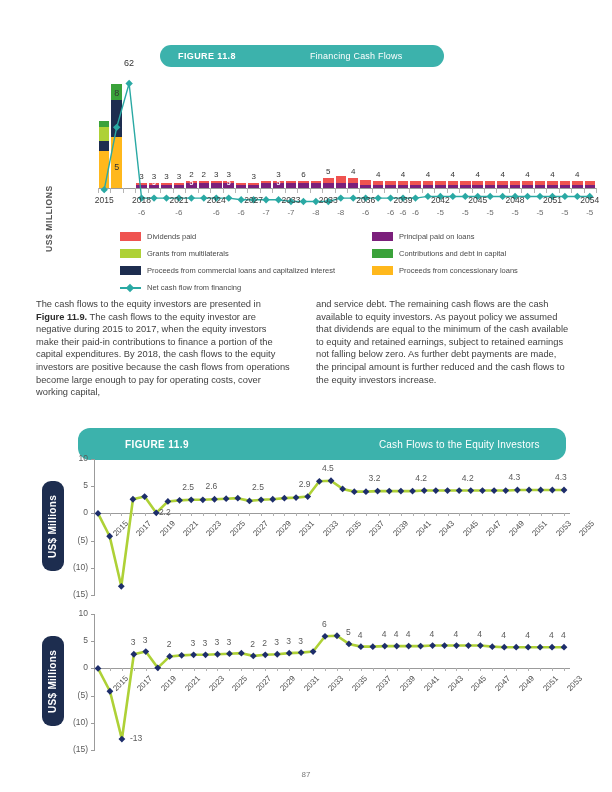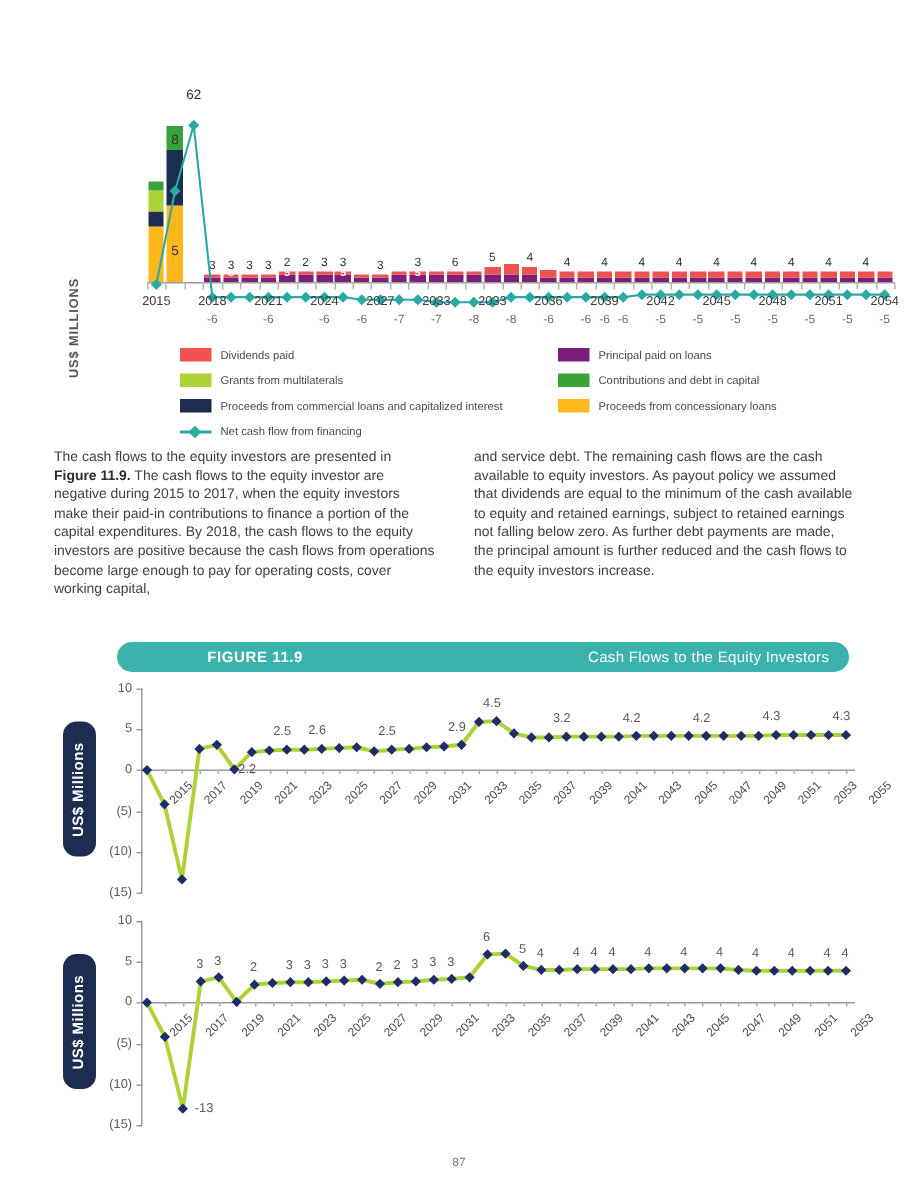--- a/index.html
+++ b/index.html
@@ -21,21 +21,21 @@
   .fig-banner .fig-title{
     color:#ffffff;font-size:9px;letter-spacing:.2px;
   }
 
   
   #banner118{left:160px;top:45px;width:284px;}
   #banner118 .fig-num{margin-left:18px;}
   #banner118 .fig-title{margin-left:74px;}
 
   
-  #banner119{left:78px;top:428px;width:488px;height:20px;border-radius:12px;justify-content:center;}
+  #banner119{left:78px;top:428px;width:488px;height:32px;border-radius:12px;}
   #banner119 .fig-num{margin-left:47px;font-size:10px;}
   #banner119 .fig-title{margin-left:190px;font-size:10px;}
 
   
   #chart118{position:absolute;left:36px;top:62px;width:540px;height:170px;}
   .vaxis-label{
     position:absolute;font-size:8.5px;font-weight:bold;color:#555;
     letter-spacing:.6px;white-space:nowrap;
     transform-origin:0 0;transform:rotate(-90deg);
   }
@@ -113,20 +113,24 @@
   .pagenum{
     position:absolute;left:0;top:770px;width:612px;text-align:center;
     font-size:8px;color:#7a7a7a;
   }
 </style>
 </head>
 <body>
 
 <div class="page">
 
+  <div class="fig-banner" id="banner118">
+    <span class="fig-num">FIGURE 11.8</span>
+    <span class="fig-title">Financing Cash Flows</span>
+  </div>
 
   <div id="chart118">
     <div class="vaxis-label" id="c118-vlabel" style="left:8px;top:190px;">US$ MILLIONS</div>
     <div class="plot118" id="plot118">
         <div class="axis-line" style="left: 0px; top: 126px; width: 498px; height: 1px;"></div>
         <div class="xtick" style="left: 0px;"></div>
         <div class="xtick" style="left: 12.45px;"></div>
         <div class="xtick" style="left: 24.9px;"></div>
         <div class="xtick" style="left: 37.35px;"></div>
         <div class="xtick" style="left: 49.8px;"></div>

